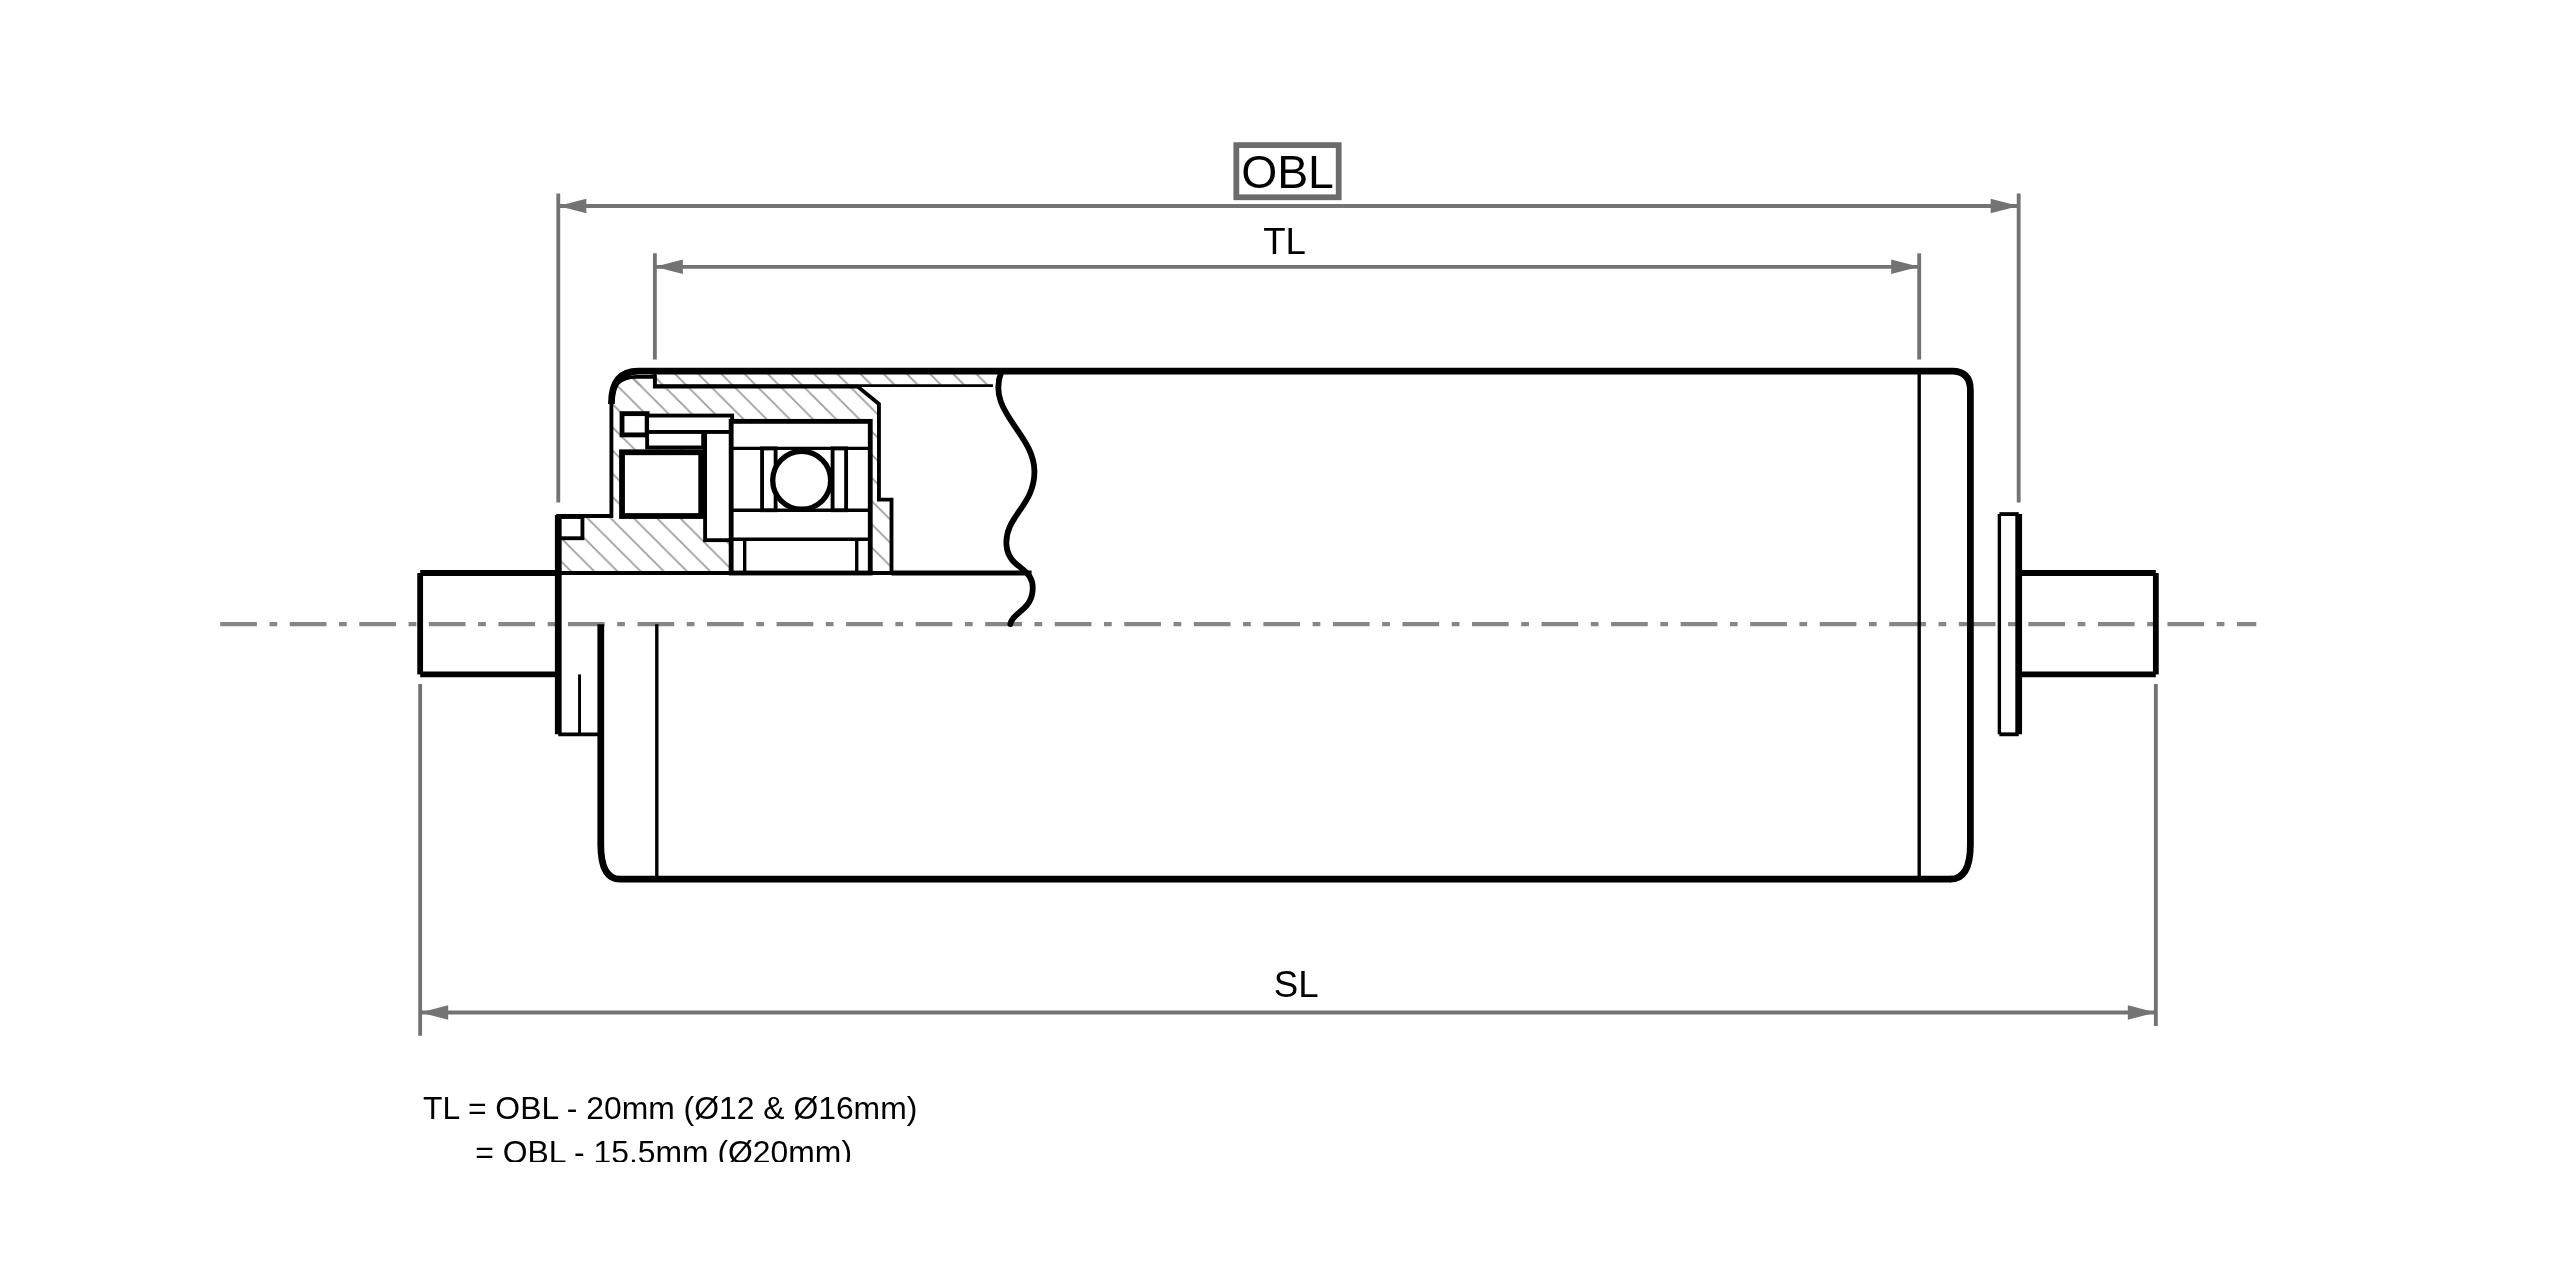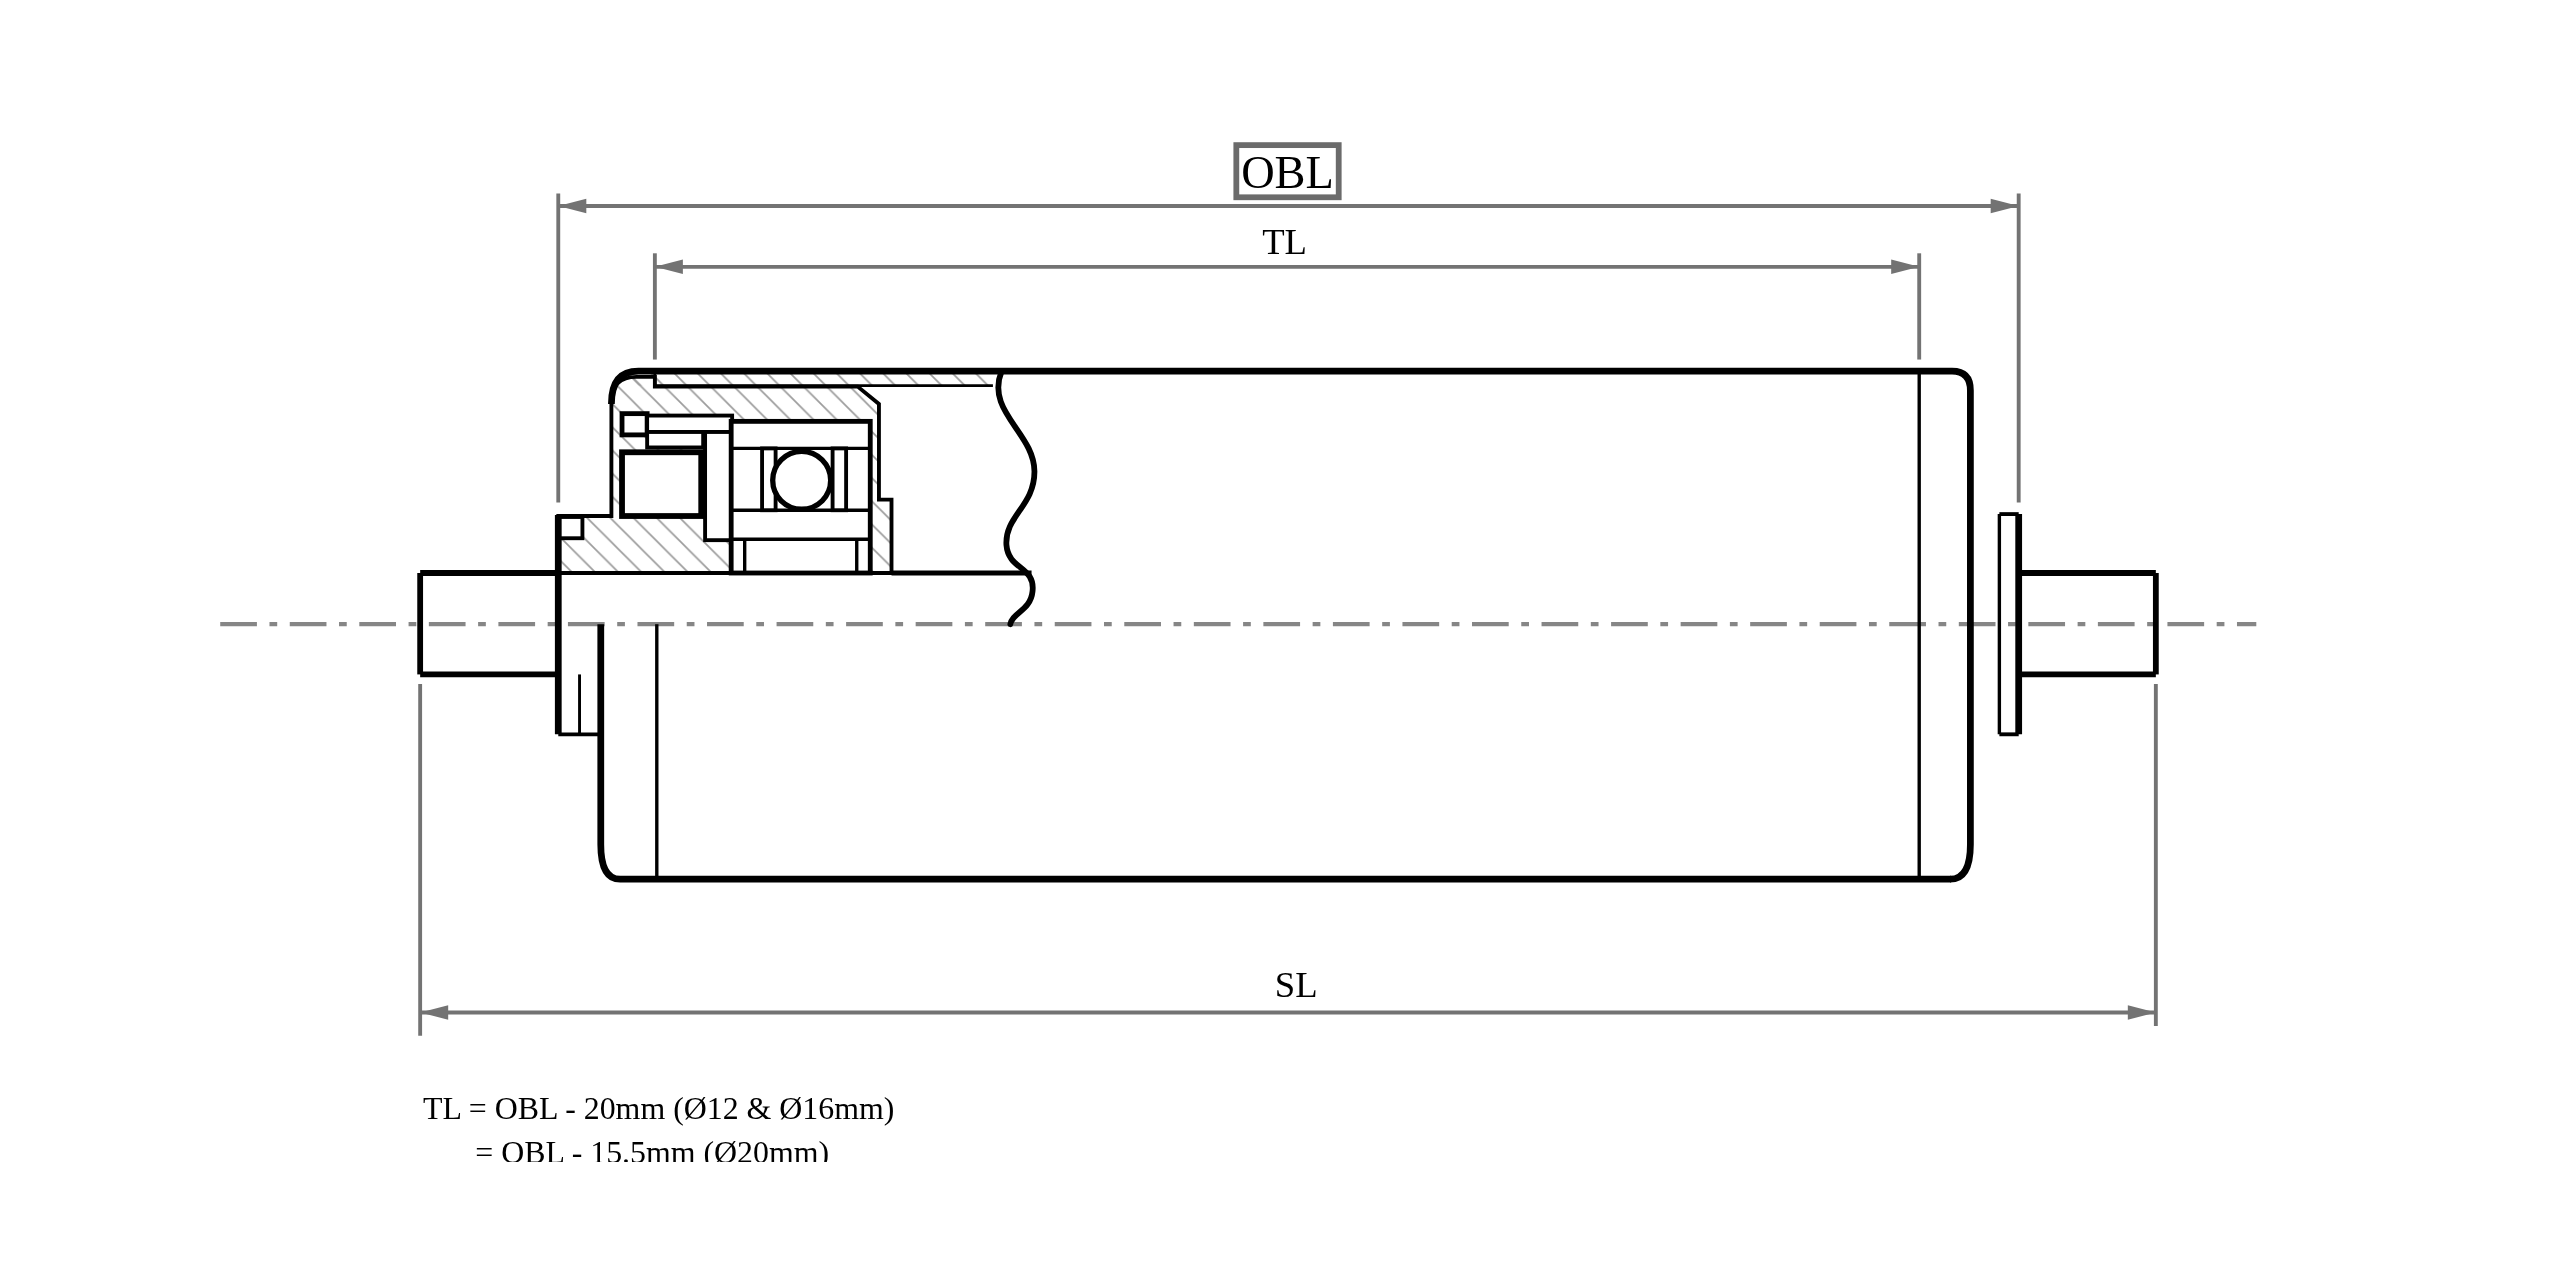--- a/index.html
+++ b/index.html
@@ -1,20 +1,20 @@
 <!DOCTYPE html>
 <html><head>
 <meta charset="utf-8">
 <style>
   html,body{margin:0;padding:0;background:#ffffff;}
   .canvas{
     position:relative;
     width:2576px;height:1162px;
     background:#ffffff;
-    font-family:Liberation Serif, serif;
+    font-family:Liberation Sans, sans-serif;
     overflow:hidden;
   }
   svg{display:block;}
   text{fill:#000000;}
   .dim-label{font-size:38px;}
   .obl-label{font-size:48px;}
   .note-text{font-size:33px;}
 </style>
 </head>
 <body>

